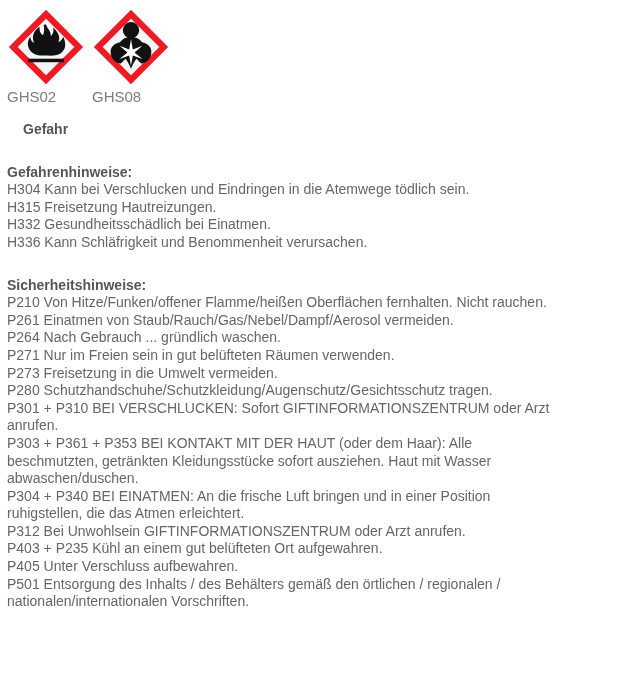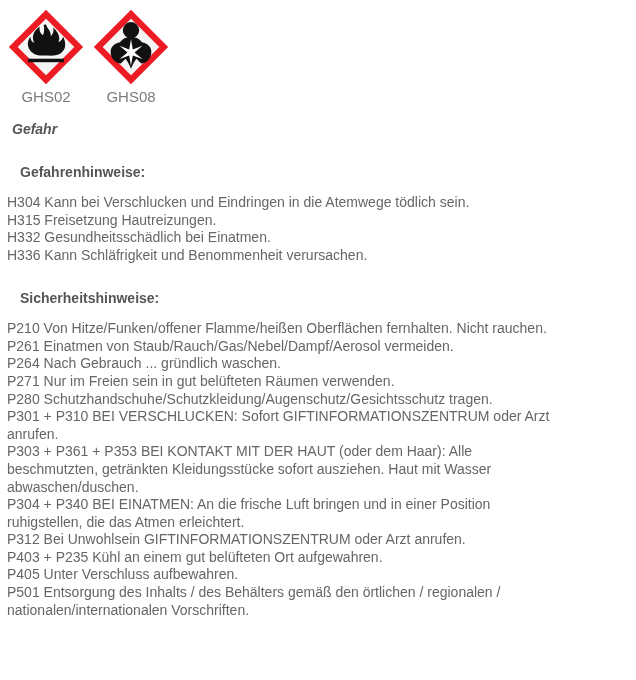--- a/index.html
+++ b/index.html
@@ -6,39 +6,39 @@
   body {
     width: 636px; height: 680px; overflow: hidden;
     font-family: "Liberation Sans", sans-serif;
     font-size: 14px; line-height: 17.6px;
     color: var(--body-text, #666666);
   }
   .page { padding: 8px 4px 0 7px; }
 
   
   .pictogram-row { display: flex; column-gap: 7px; margin: 0 0 17px 0; }
-  .pictogram { margin: 0; width: 78px; text-align: center; }
+  .pictogram { margin: 0; width: 78px; text-align: left; }
   .pictogram svg { display: block; width: 78px; height: 78px; }
   .pictogram .diamond {
     fill: var(--pictogram-bg, #f5f5f5);
     stroke: var(--pictogram-red, #ED1C24);
     stroke-width: 8; stroke-linejoin: miter;
   }
   .pictogram .glyph { fill: #111111; }
   .pictogram .glyph-white { fill: #ffffff; }
   .pictogram figcaption {
     margin-top: 3px; font-size: 15px; line-height: 15px;
     color: var(--label-text, #7d7d7d);
   }
 
   
-  .signal-word { margin: 0 0 25px 5px; font-weight: bold; color: var(--heading-text, #555555); font-style: italic; }
+  .signal-word { margin: 0 0 25px 16px; font-weight: bold; color: var(--heading-text, #555555); }
   section { margin: 0 0 25px 0; }
   .section-heading {
-    margin: 13px; font-size: 14px; line-height: 17.6px;
+    margin: 0; font-size: 14px; line-height: 17.6px;
     font-weight: bold; color: var(--heading-text, #555555);
   }
   .stmt { white-space: pre-line; }
 </style>
 </head>
 <body>
 
 <div class="page">
 
   <div class="pictogram-row">
@@ -97,20 +97,21 @@
     <div class="stmt">H332 Gesundheitsschädlich bei Einatmen.</div>
     <div class="stmt">H336 Kann Schläfrigkeit und Benommenheit verursachen.</div>
   </section>
 
   <section>
     <h3 class="section-heading">Sicherheitshinweise:</h3>
     <div class="stmt">P210 Von Hitze/Funken/offener Flamme/heißen Oberflächen fernhalten. Nicht rauchen.</div>
     <div class="stmt">P261 Einatmen von Staub/Rauch/Gas/Nebel/Dampf/Aerosol vermeiden.</div>
     <div class="stmt">P264 Nach Gebrauch ... gründlich waschen.</div>
     <div class="stmt">P271 Nur im Freien sein in gut belüfteten Räumen verwenden.</div>
+    <div class="stmt">P273 Freisetzung in die Umwelt vermeiden.</div>
     <div class="stmt">P280 Schutzhandschuhe/Schutzkleidung/Augenschutz/Gesichtsschutz tragen.</div>
     <div class="stmt">P301 + P310 BEI VERSCHLUCKEN: Sofort GIFTINFORMATIONSZENTRUM oder Arzt
 anrufen.</div>
     <div class="stmt">P303 + P361 + P353 BEI KONTAKT MIT DER HAUT (oder dem Haar): Alle
 beschmutzten, getränkten Kleidungsstücke sofort ausziehen. Haut mit Wasser
 abwaschen/duschen.</div>
     <div class="stmt">P304 + P340 BEI EINATMEN: An die frische Luft bringen und in einer Position
 ruhigstellen, die das Atmen erleichtert.</div>
     <div class="stmt">P312 Bei Unwohlsein GIFTINFORMATIONSZENTRUM oder Arzt anrufen.</div>
     <div class="stmt">P403 + P235 Kühl an einem gut belüfteten Ort aufgewahren.</div>

